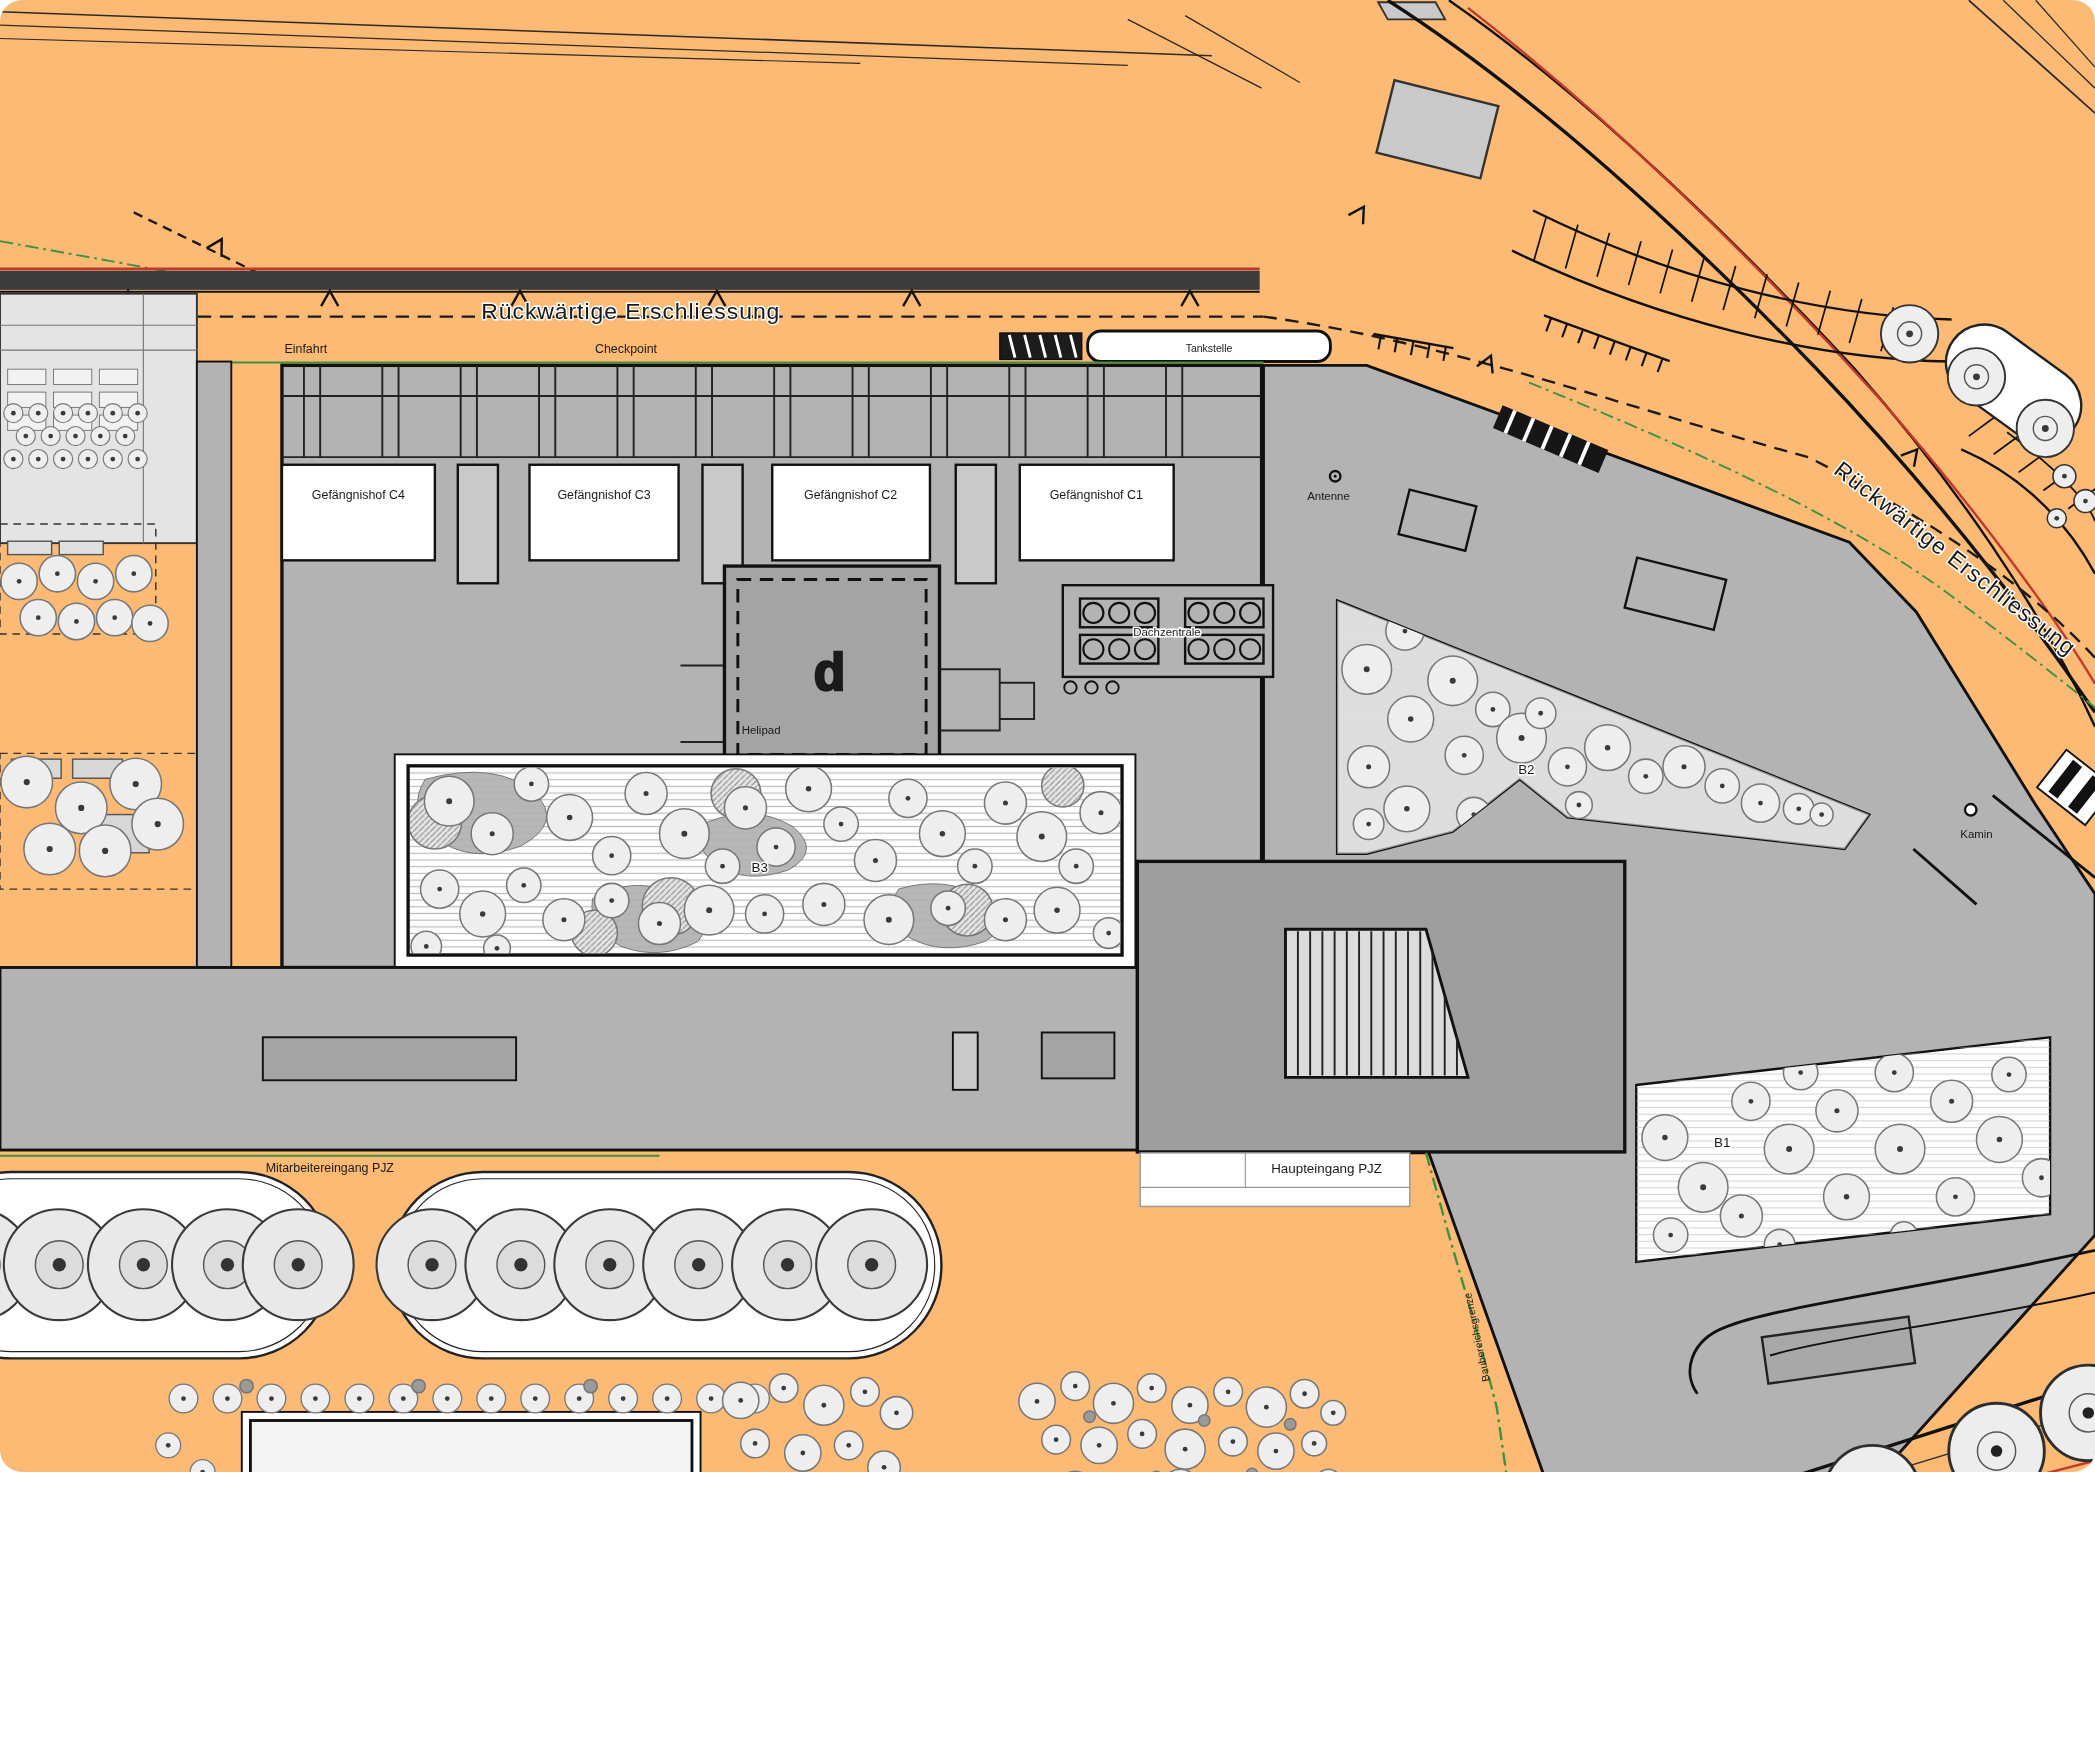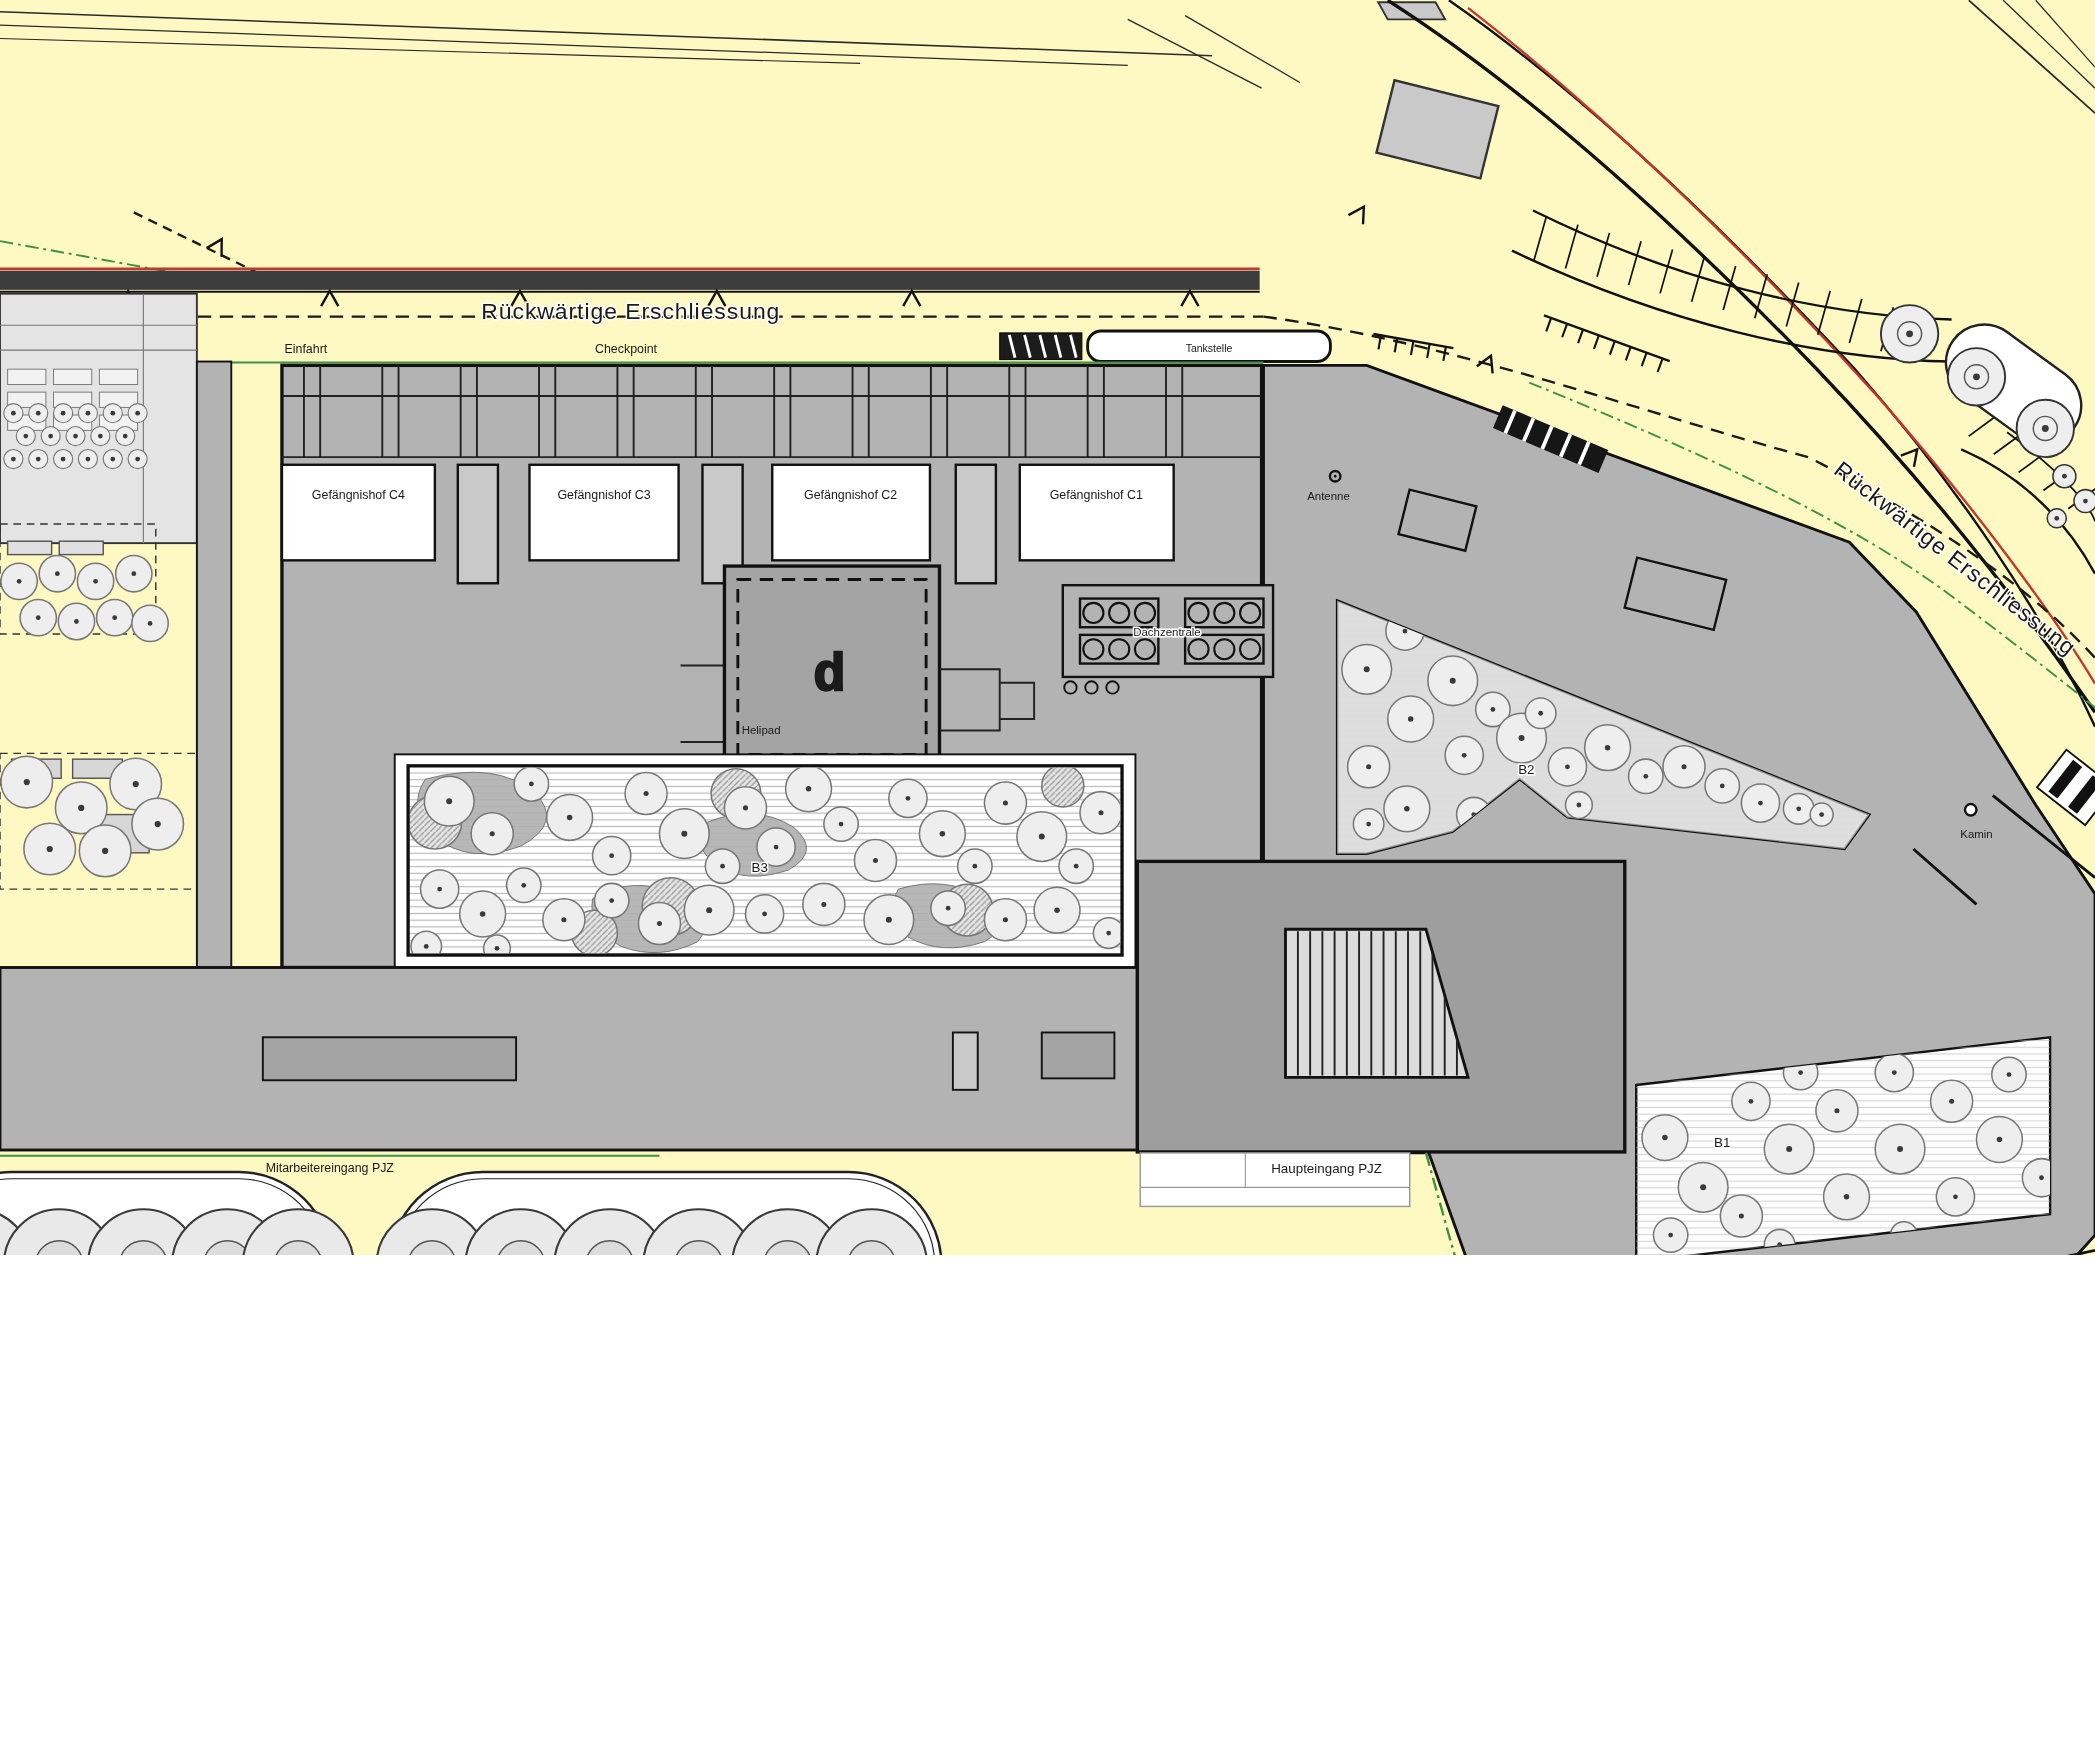--- a/index.html
+++ b/index.html
@@ -1,17 +1,17 @@
 <!DOCTYPE html>
 <html><head>
 <meta charset="utf-8">
 <style>
   html,body{margin:0;padding:0;background:#fff;}
-  .stage{position:relative;width:2095px;height:1255px;background:#fef9c3;overflow:hidden;
-         font-family:"Liberation Sans", sans-serif;}
+  .stage{position:relative;width:2095px;height:1472px;background:#fdba74;overflow:hidden;
+         font-family:"Liberation Sans", sans-serif;border-radius:22px;}
   svg text{font-family:"Liberation Sans", sans-serif;fill:#1a1a1a;}
   .lbl{paint-order:stroke;stroke:#ffffff;stroke-width:3px;}
 </style>
 </head>
 <body>
 
 <div class="stage">
 <svg width="2095" height="1740" viewBox="0 0 2192 1820" xmlns="http://www.w3.org/2000/svg">
   <defs>
     <pattern id="hatchH" width="8" height="7" patternUnits="userSpaceOnUse">

